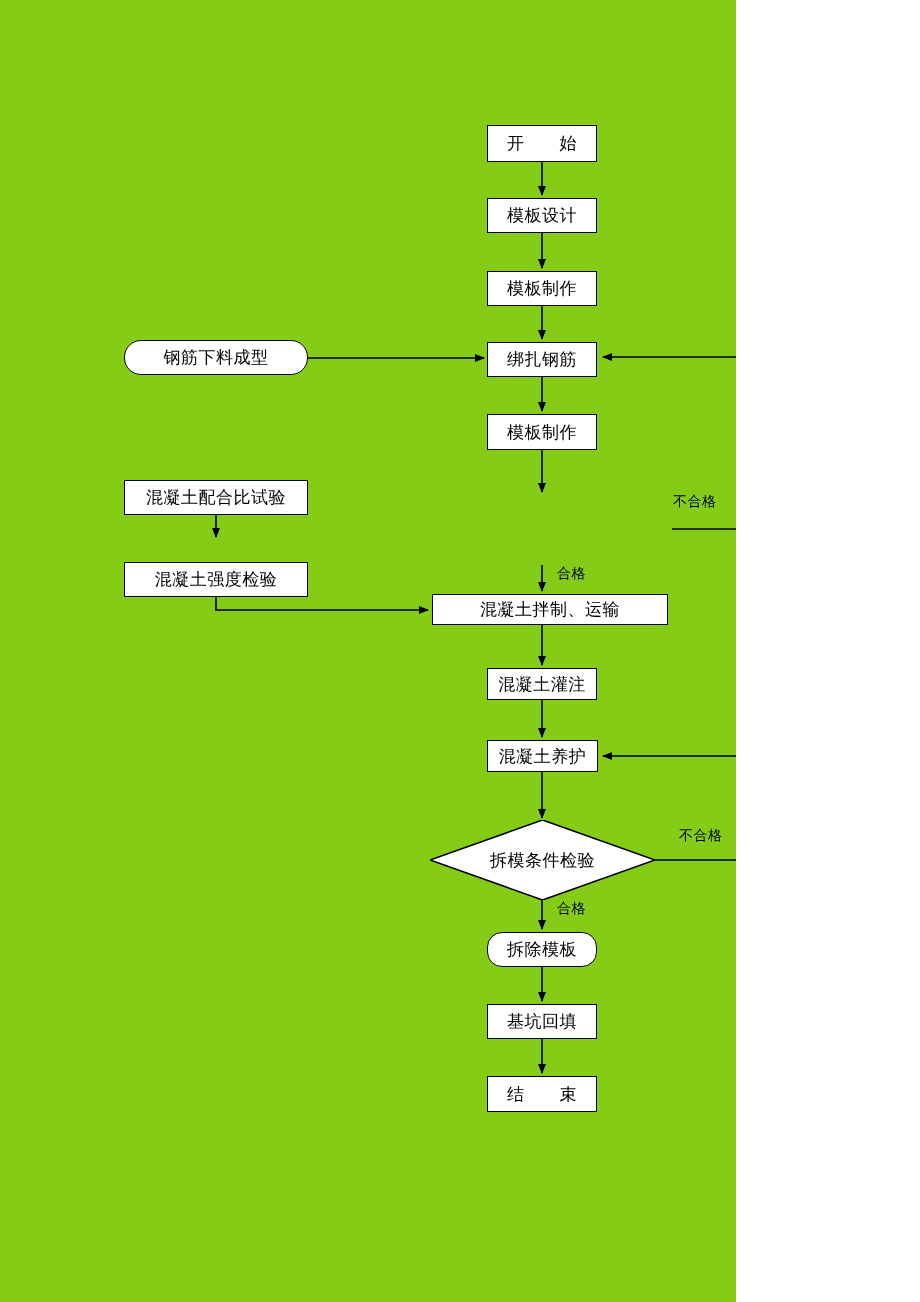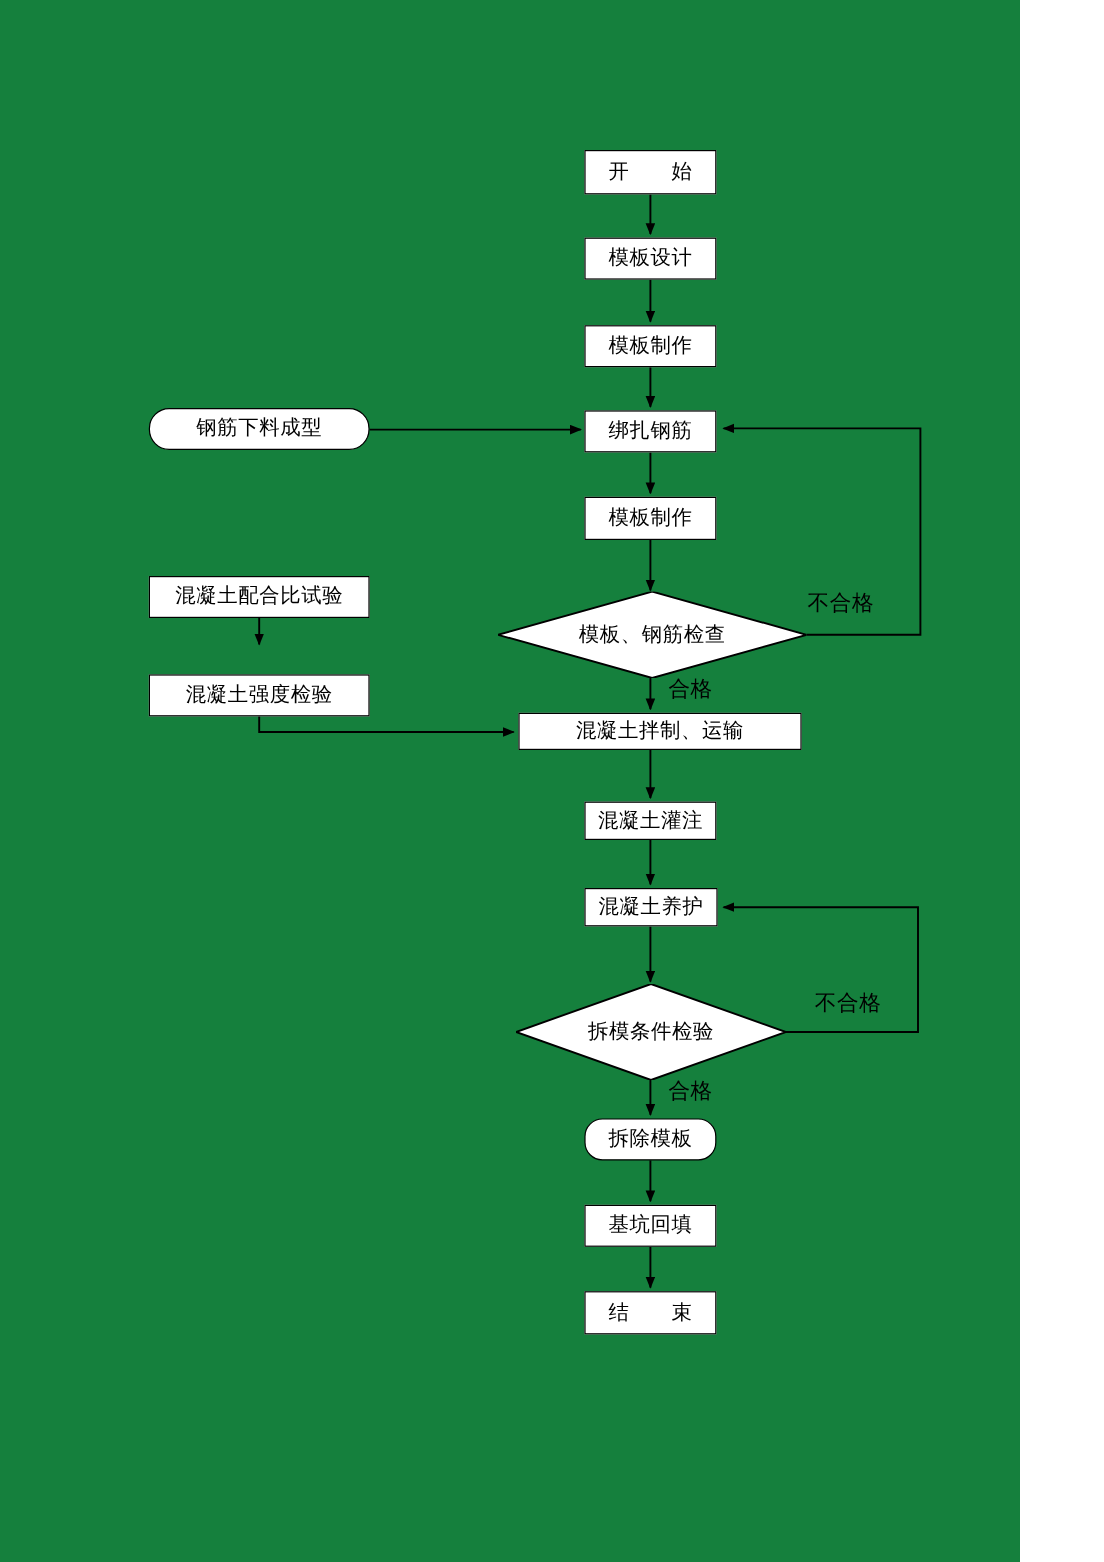--- a/index.html
+++ b/index.html
@@ -6,23 +6,23 @@
   html, body {
     margin: 0;
     padding: 0;
     background: #ffffff;
   }
   body {
     font-family: "DejaVu Sans", "Liberation Sans", sans-serif;
   }
   #canvas {
     position: relative;
-    width: 850px;
+    width: 736px;
     height: 1302px;
-    background: #15803d;
+    background: #84cc16;
     overflow: hidden;
   }
   svg.wires {
     position: absolute;
     left: 0;
     top: 0;
     width: 920px;
     height: 1302px;
     pointer-events: none;
   }
@@ -60,21 +60,21 @@
     position: absolute;
     left: 0;
     top: 0;
     width: 100%;
     height: 100%;
     z-index: 1;
   }
   .edge-label {
     position: absolute;
     color: #000000;
-    font-size: 18px;
+    font-size: 14px;
     line-height: 1;
     white-space: pre;
     letter-spacing: 0.5px;
   }
 </style>
 </head>
 <body>
 
 <div id="canvas">
 
@@ -147,26 +147,20 @@
   </div>
 
   <div class="node" style="left:124px; top:470px; width:184px; height:35px;margin-top:10px;">
     <span>混凝土配合比试验</span>
   </div>
 
   <div class="node" style="left:124px; top:540px; width:184px; height:35px;margin-top:22px;">
     <span>混凝土强度检验</span>
   </div>
 
-  <div class="decision" style="left:415px; top:493px; width:257px; height:72px;">
-    <svg viewBox="0 0 257 72" preserveAspectRatio="none" xmlns="http://www.w3.org/2000/svg">
-      <polygon points="128.5,0 257,36 128.5,72 0,36" fill="#ffffff" stroke="#000000" stroke-width="1.6"></polygon>
-    </svg>
-    <span class="dtext">模板、钢筋检查</span>
-  </div>
 
   <div class="node" style="left:432px; top:594px; width:236px; height:31px;align-items:center;">
     <span>混凝土拌制、运输</span>
   </div>
 
   <div class="node" style="left:487px; top:668px; width:110px; height:32px;">
     <span>混凝土灌注</span>
   </div>
 
   <div class="node" style="left:487px; top:740px; width:111px; height:32px;">

